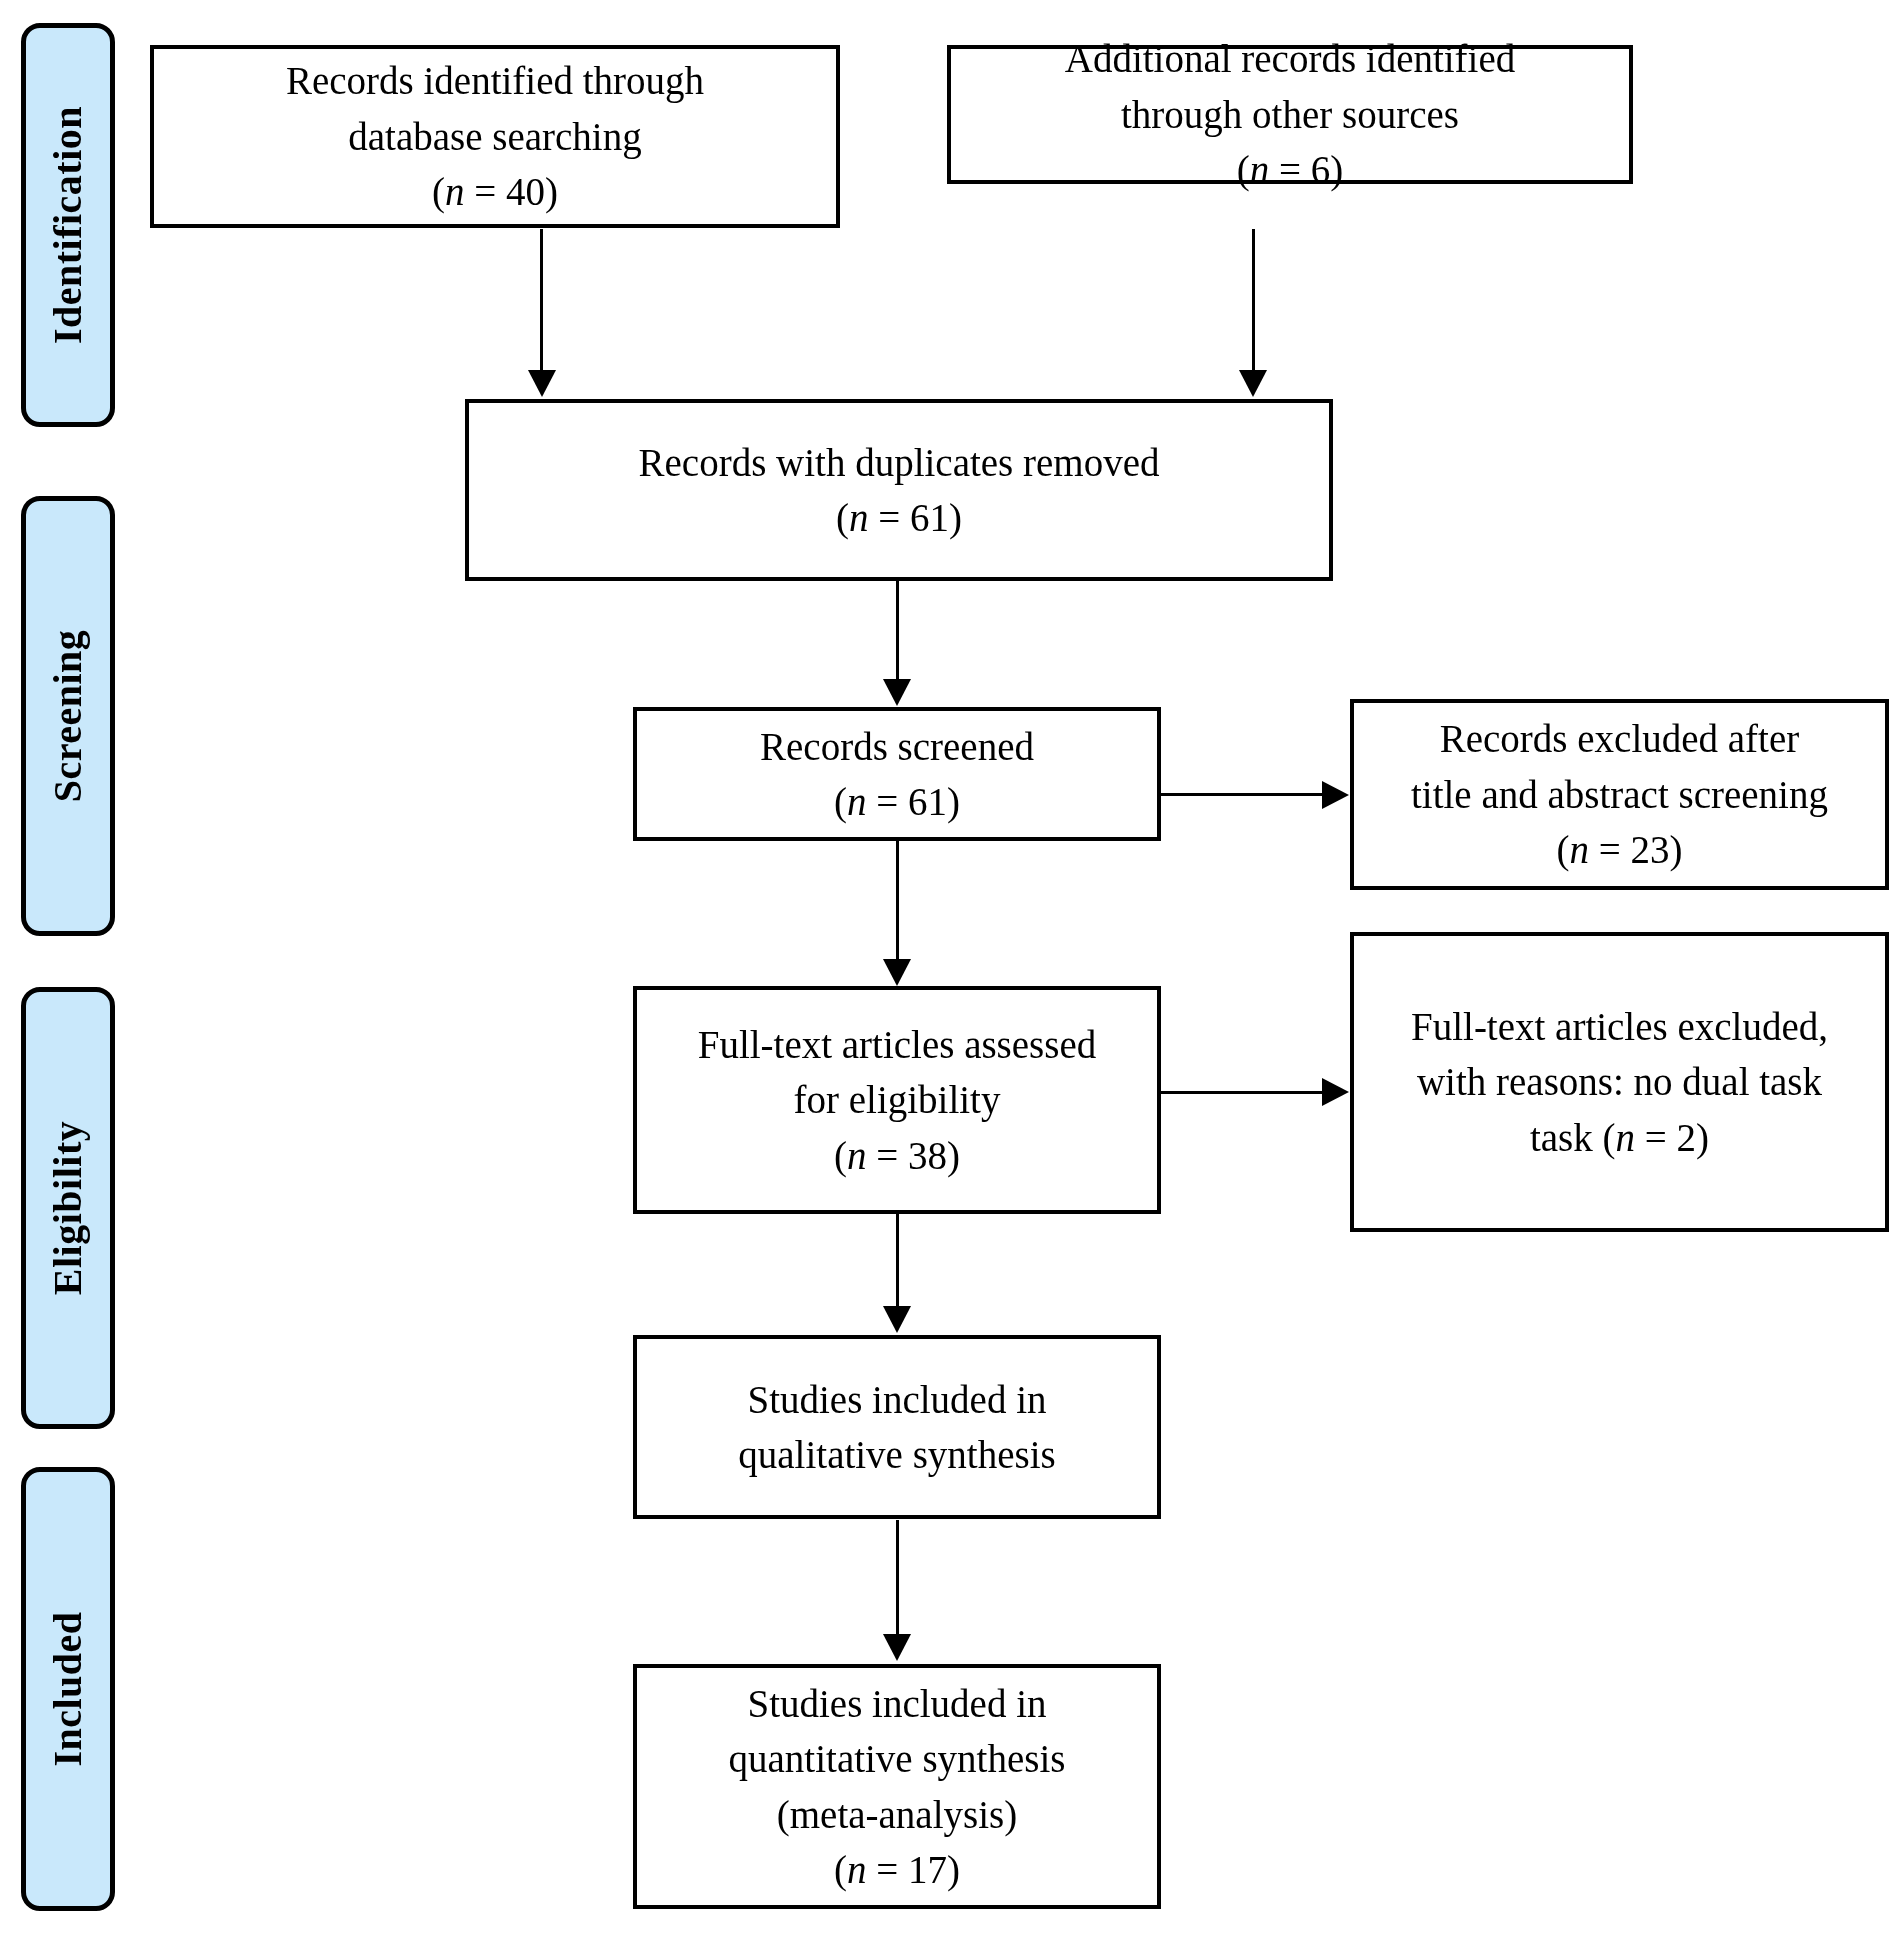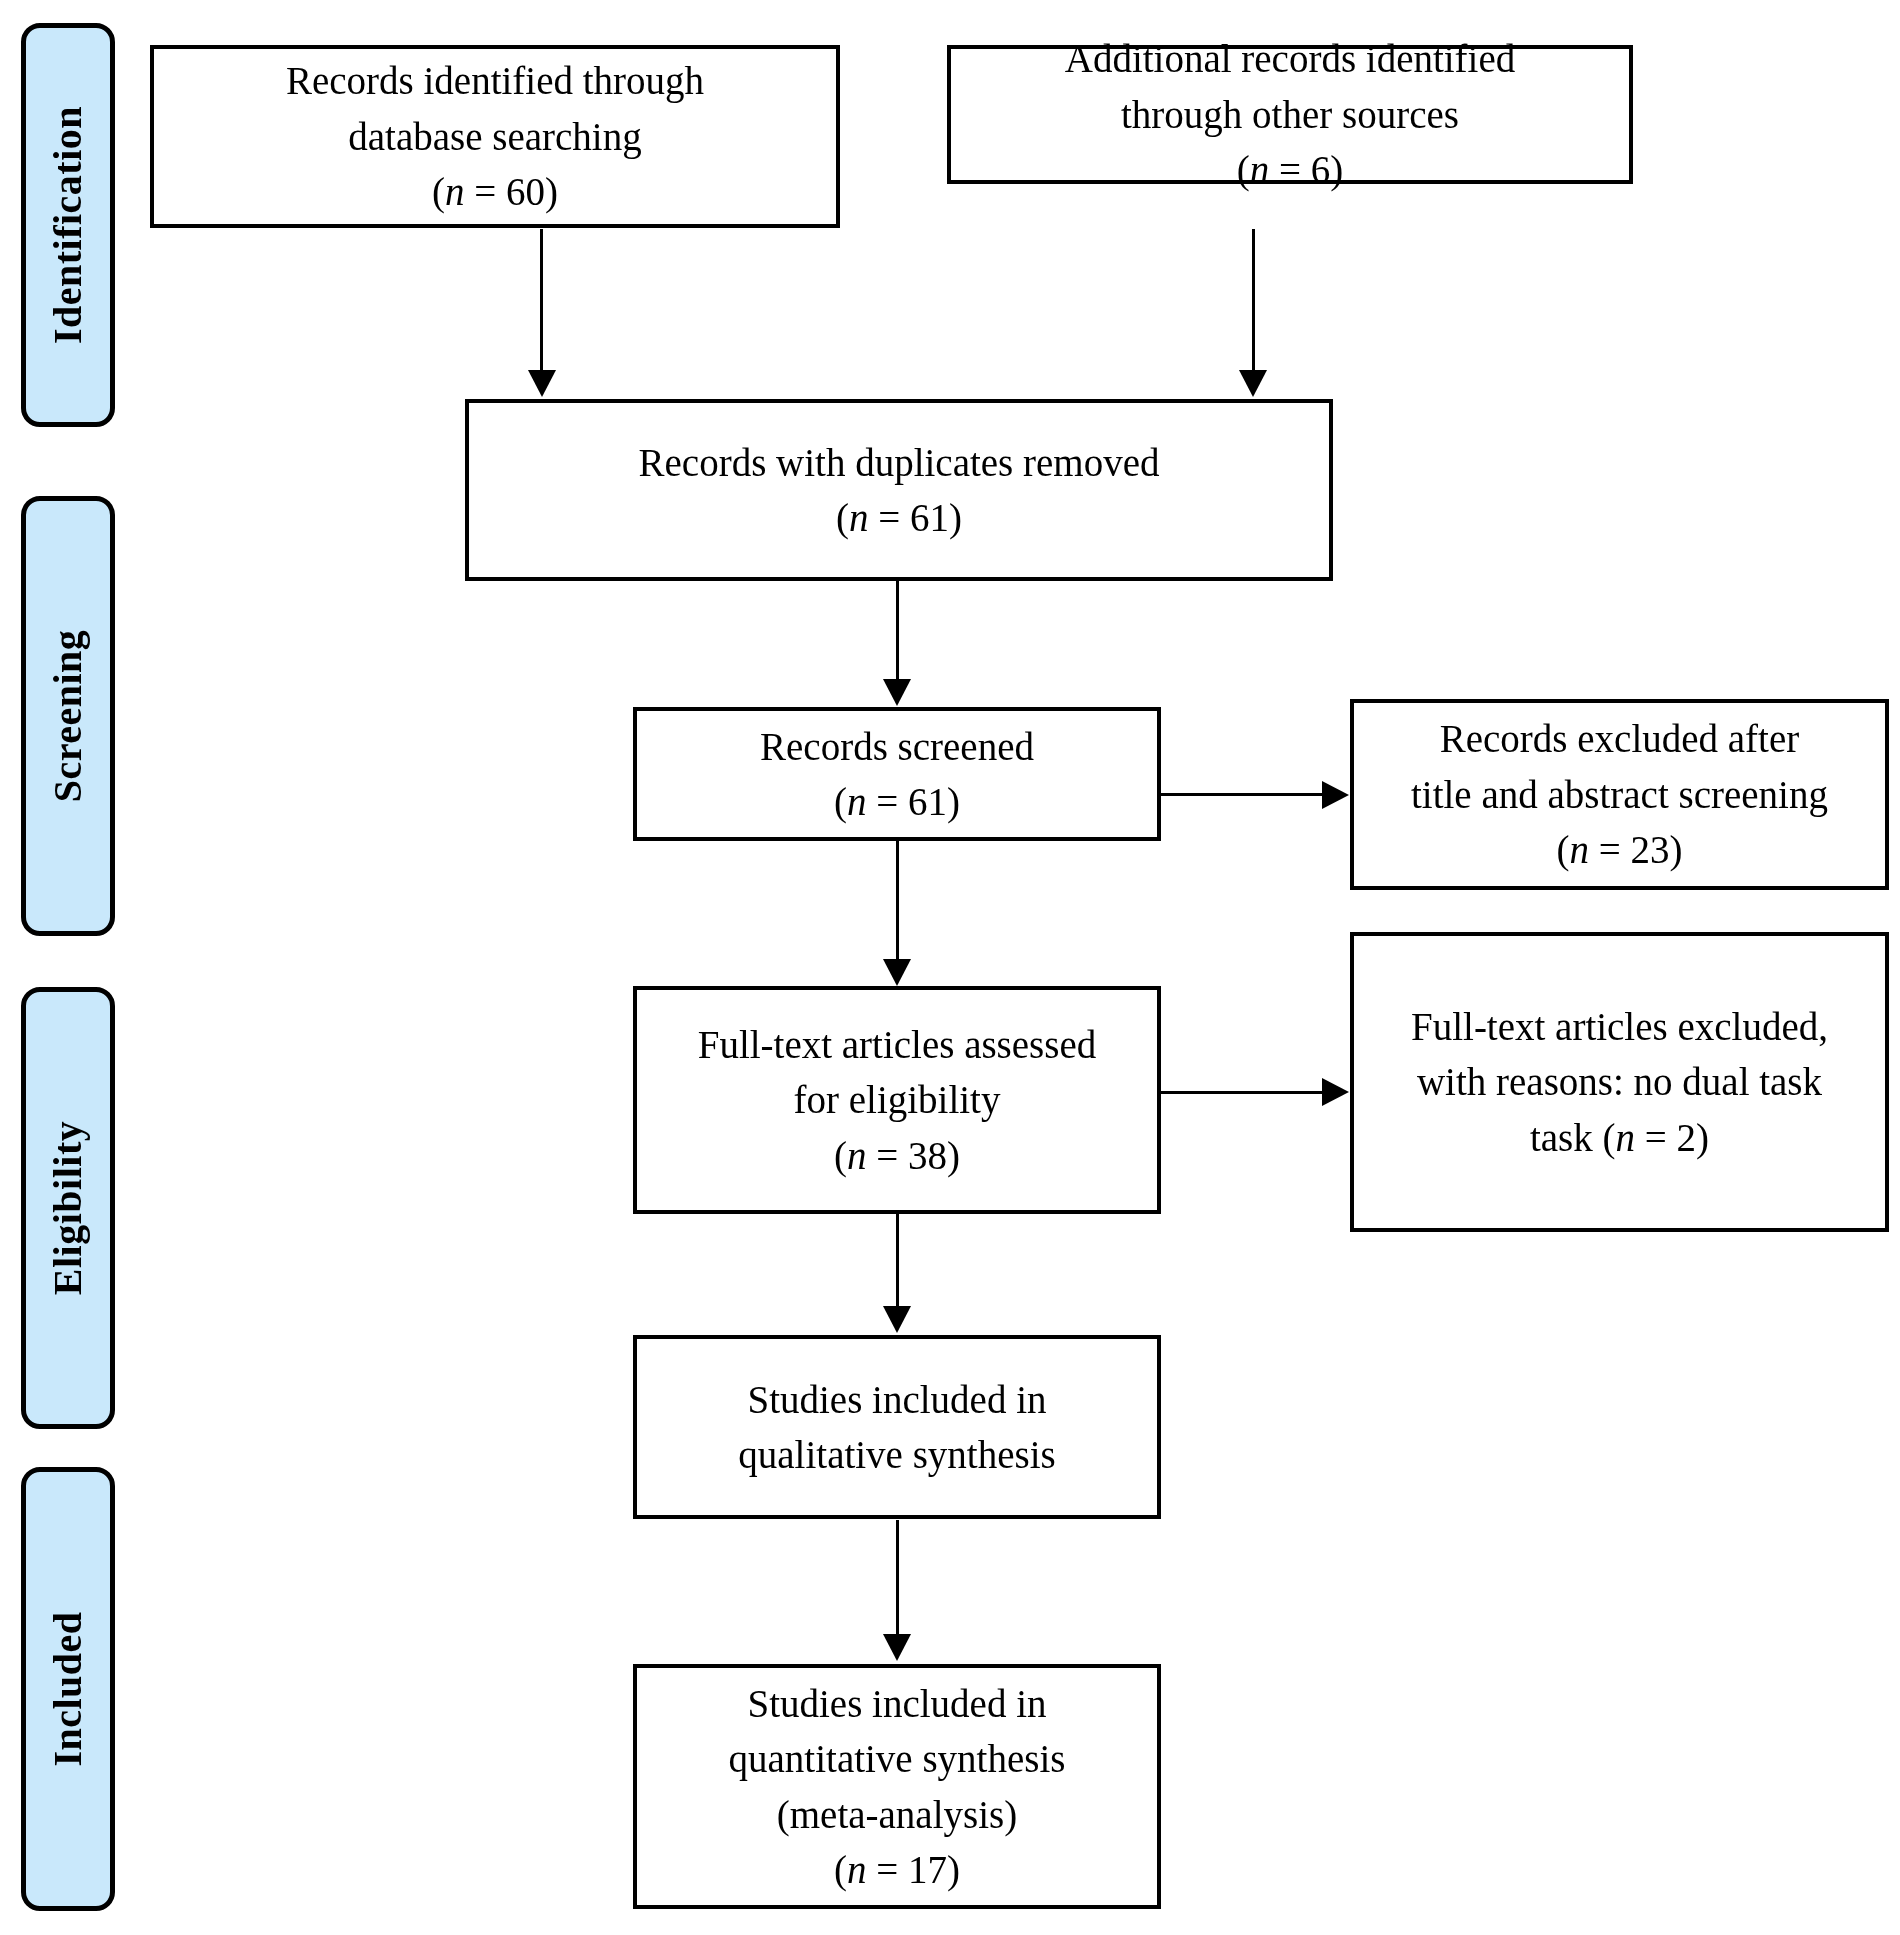--- a/index.html
+++ b/index.html
@@ -106,21 +106,21 @@
   </div>
 
   <div class="phase-pill" style="left:21px; top:1467px; width:94px; height:444px;">
     <span class="phase-label">Included</span>
   </div>
 
   <div class="flow-box" style="left:150px; top:45px; width:690px; height:183px;">
     <div class="box-text">
       <div>Records identified through</div>
       <div>database searching</div>
-      <div><span>(</span><span class="ital">n</span><span> = </span><span>60</span><span>)</span></div>
+      <div><span>(</span><span class="ital">n</span><span> = </span><span>40</span><span>)</span></div>
     </div>
   </div>
 
   <div class="flow-box" style="left:947px; top:45px; width:686px; height:139px;">
     <div class="box-text">
       <div>Additional records identified</div>
       <div>through other sources</div>
       <div><span>(</span><span class="ital">n</span><span> = </span><span>6</span><span>)</span></div>
     </div>
   </div>

